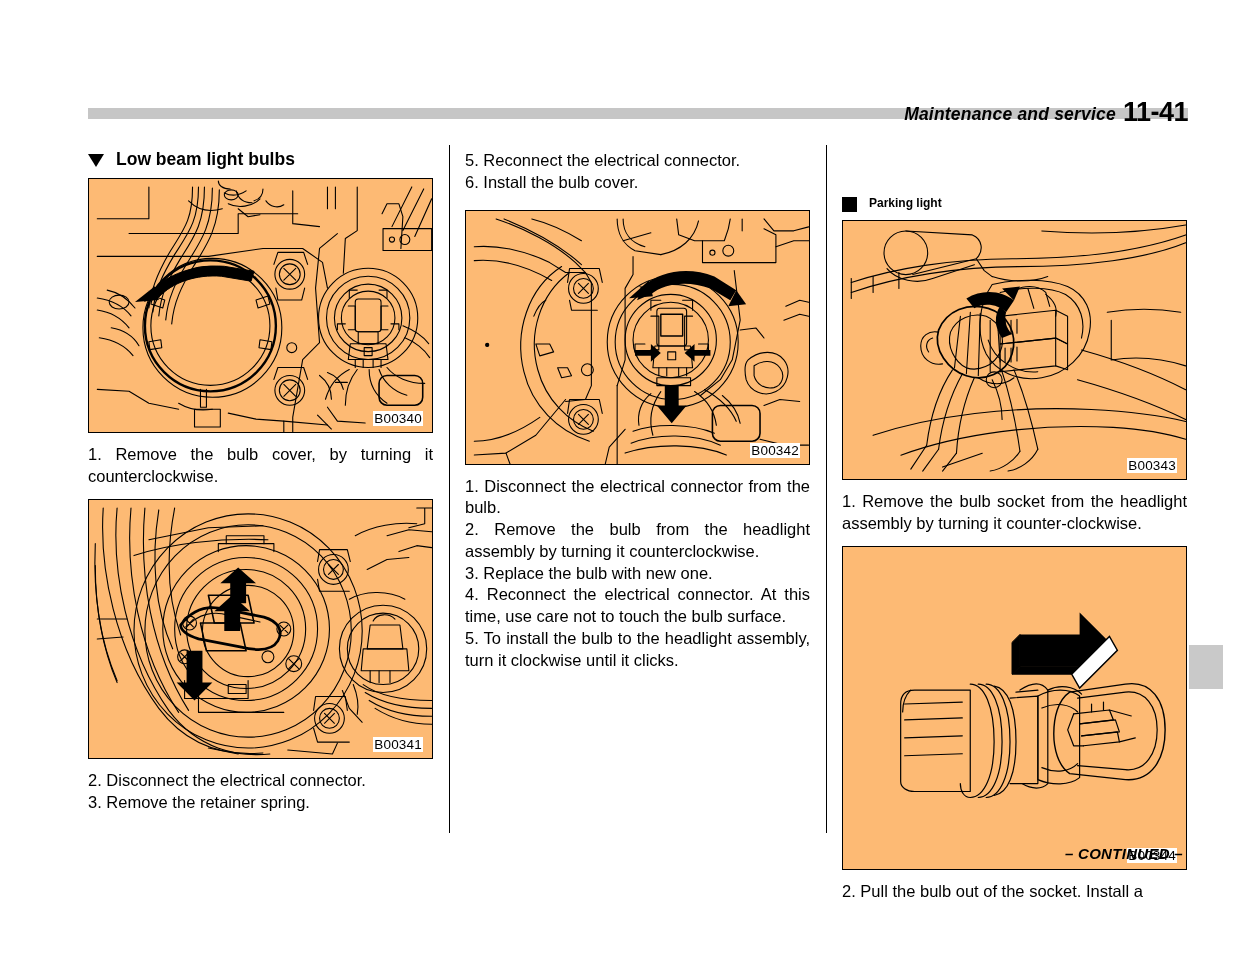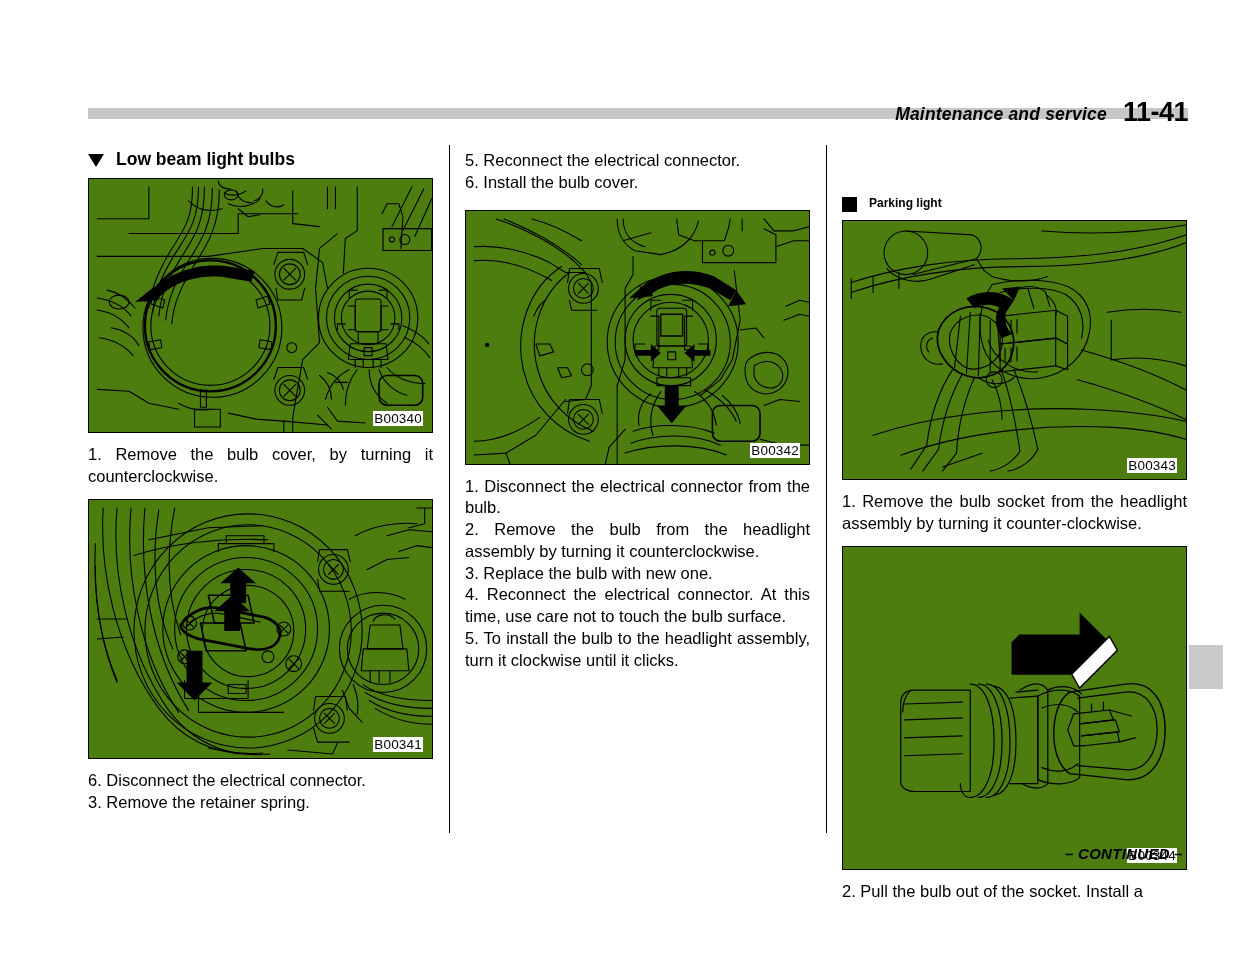--- a/index.html
+++ b/index.html
@@ -24,21 +24,21 @@
     width: 1100px;
     height: 11px;
     background: #c6c6c6;
   }
   #header-title-wrap {
     position: absolute;
     right: 47px;
     top: 96px;
     display: flex;
     align-items: baseline;
-    gap: 16px;
+    gap: 7px;
     background: transparent;
   }
   #header-section {
     font-size: 17.5px;
     font-weight: bold;
     font-style: italic;
     letter-spacing: 0.2px;
     white-space: nowrap;
   }
   #header-page {
@@ -121,21 +121,21 @@
   .body-text p { margin: 0; }
   .body-text p.nojust { text-align: left; }
   .block-gap { height: 11px; }
   .pre-head-gap { height: 16px; }
 
   
   .figure {
     border: 1.4px solid #000;
     box-sizing: border-box;
     position: relative;
-    background: #4d7c0f;
+    background: #fdba74;
     overflow: hidden;
   }
   .fig-caption {
     position: absolute;
     right: 9px;
     bottom: 6px;
     font-size: 13.5px;
     letter-spacing: 0.2px;
     background: #fff;
     padding: 0 1px;
@@ -374,21 +374,21 @@
           <path d="M132 84 L150 68 L168 84 L158 84 L158 104 L142 104 L142 84 Z"></path>
           <path d="M126 112 L144 96 L162 112 L152 112 L152 132 L136 132 L136 112 Z"></path>
           <path d="M98 152 L114 152 L114 184 L124 184 L106 202 L88 184 L98 184 Z"></path>
         </g>
       </svg>
       <span class="fig-caption">B00341</span>
     </div>
 
     <div class="block-gap"></div>
     <div class="body-text">
-      <p class="nojust">6.  Disconnect the electrical connector.</p>
+      <p class="nojust">2.  Disconnect the electrical connector.</p>
       <p class="nojust">3.  Remove the retainer spring.</p>
     </div>
   </div>
 
   <div class="col-gap">
     <div class="col-divider"></div>
   </div>
 
   <div class="col">
 

